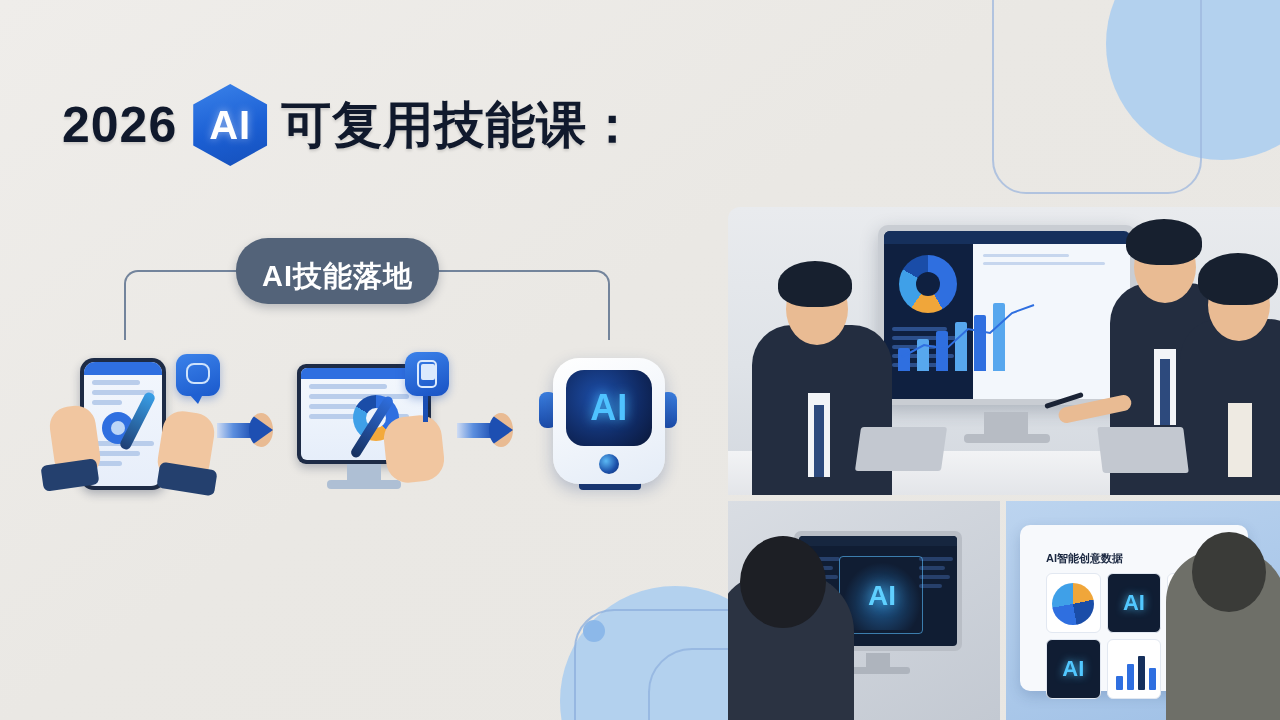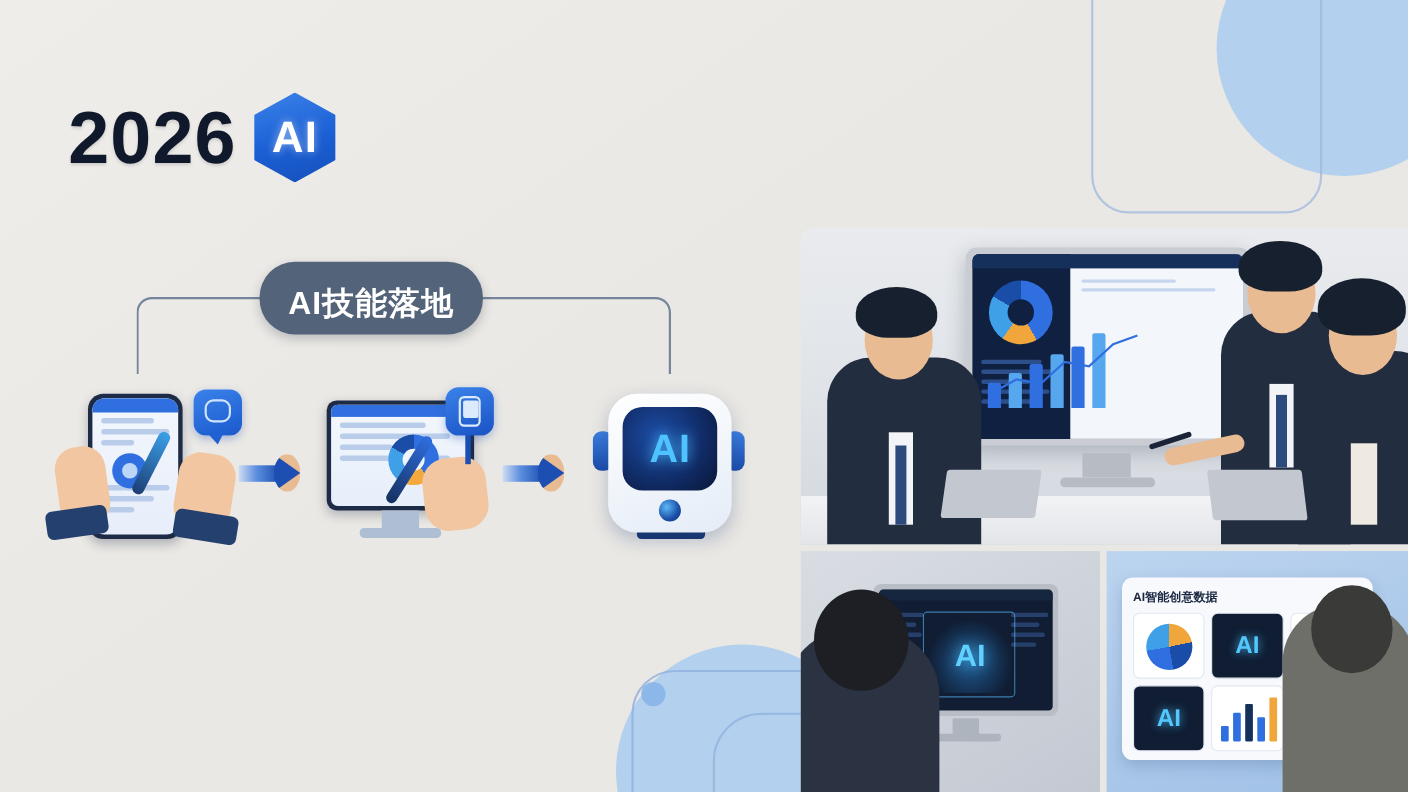--- a/index.html
+++ b/index.html
@@ -51,21 +51,21 @@
     background: #8ab6e8; opacity: .95;
   }
 
   
   .title-row {
     position: absolute; left: 62px; top: 84px;
     display: flex; align-items: center; gap: 0px;
     white-space: nowrap;
   }
   .title-seg {
-    font-size: 67px; font-weight: 700; letter-spacing: 1px;
+    font-size: 50px; font-weight: 700; letter-spacing: 1px;
     line-height: 1;
     text-shadow: 0 2px 3px rgba(0,0,0,.14);
   }
   .title-dark { color: #10192c; }
   .title-blue { color: #1558c4; }
   .ai-hex {
     position: relative;
     width: 74px; height: 82px;
     margin: 0 14px 0 16px;
     display: flex; align-items: center; justify-content: center;
@@ -355,21 +355,21 @@
   }
   .holo span{font-size:28px;font-weight:700;color:#5fd0ff;
              text-shadow:0 0 14px rgba(80,200,255,.9);}
   .holo-box{position:absolute;left:40px;top:20px;width:84px;height:78px;
             border:1px solid rgba(90,190,255,.6);border-radius:4px;
             transform:rotate(0deg);}
 
   
   .board {
     position:absolute; left:14px; top:24px; width:228px; height:166px;
-    background:#f7f9fc; border-radius:10px; padding:10px;
+    background:#f7f9fc; border-radius:10px; padding:26px;
     box-shadow:0 5px 14px rgba(30,60,110,.2);
   }
   .board .bt{font-size:11px;font-weight:700;color:#1a2740;margin-bottom:7px;}
   .tiles{display:grid;grid-template-columns:1fr 1fr 1fr;grid-template-rows:1fr 1fr;gap:6px;height:126px;}
   .tile{background:#fff;border:1px solid #e2e8f1;border-radius:6px;position:relative;overflow:hidden;}
   .tile.dark{background:#101d33;display:flex;align-items:center;justify-content:center;}
   .tile.dark span{font-size:22px;font-weight:700;color:#52c8ff;text-shadow:0 0 9px rgba(80,200,255,.9);}
   .pie{position:absolute;left:50%;top:52%;transform:translate(-50%,-50%);
        width:42px;height:42px;border-radius:50%;
        background:conic-gradient(#f0a63a 0deg 78deg,#1a4da8 78deg 170deg,#2f6fe0 170deg 260deg,#3fa0e8 260deg 360deg);}
@@ -414,20 +414,21 @@
   <div class="deco deco-circle-bl"></div>
   <div class="deco deco-rr-bl1"></div>
   <div class="deco deco-rr-bl2"></div>
   <div class="deco deco-dot-bl"></div>
 
   <div class="title-row">
     <span class="title-seg title-dark">2026</span>
     <span class="ai-hex">
       <span>AI</span>
     </span>
+    <span class="title-seg title-dark">可复用技能课：</span>
   </div>
 
   <div class="flow">
 
     <div class="bracket"></div>
     <div class="pill">
       <span>AI技能落地</span>
     </div>
 
     <div class="icon-row">

